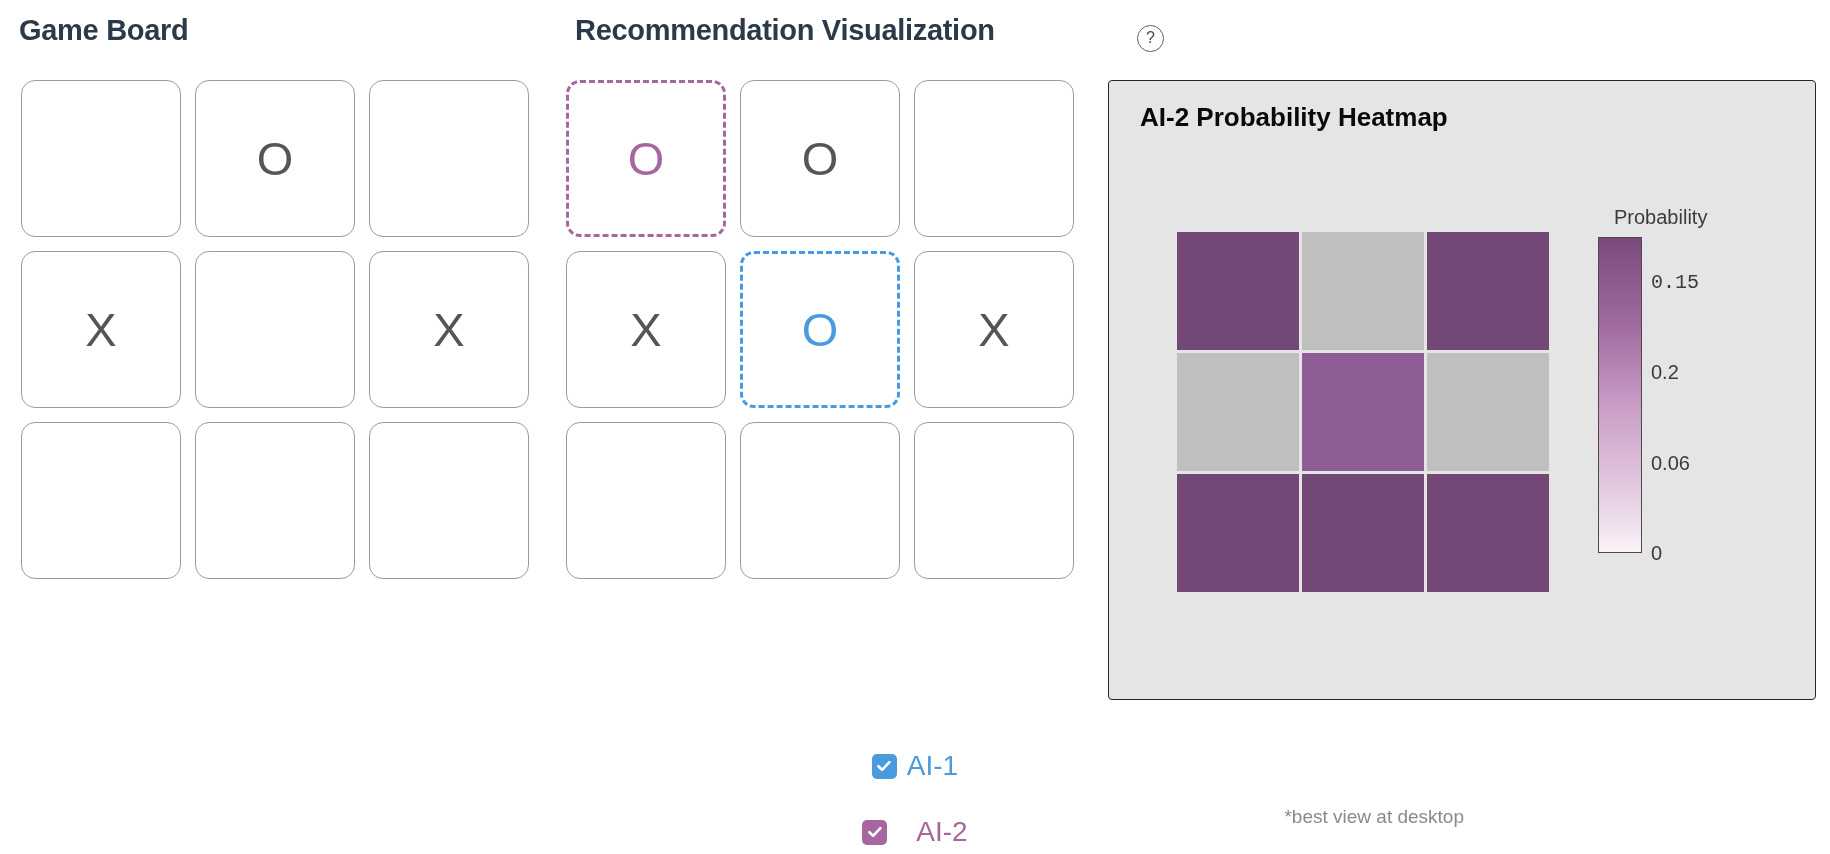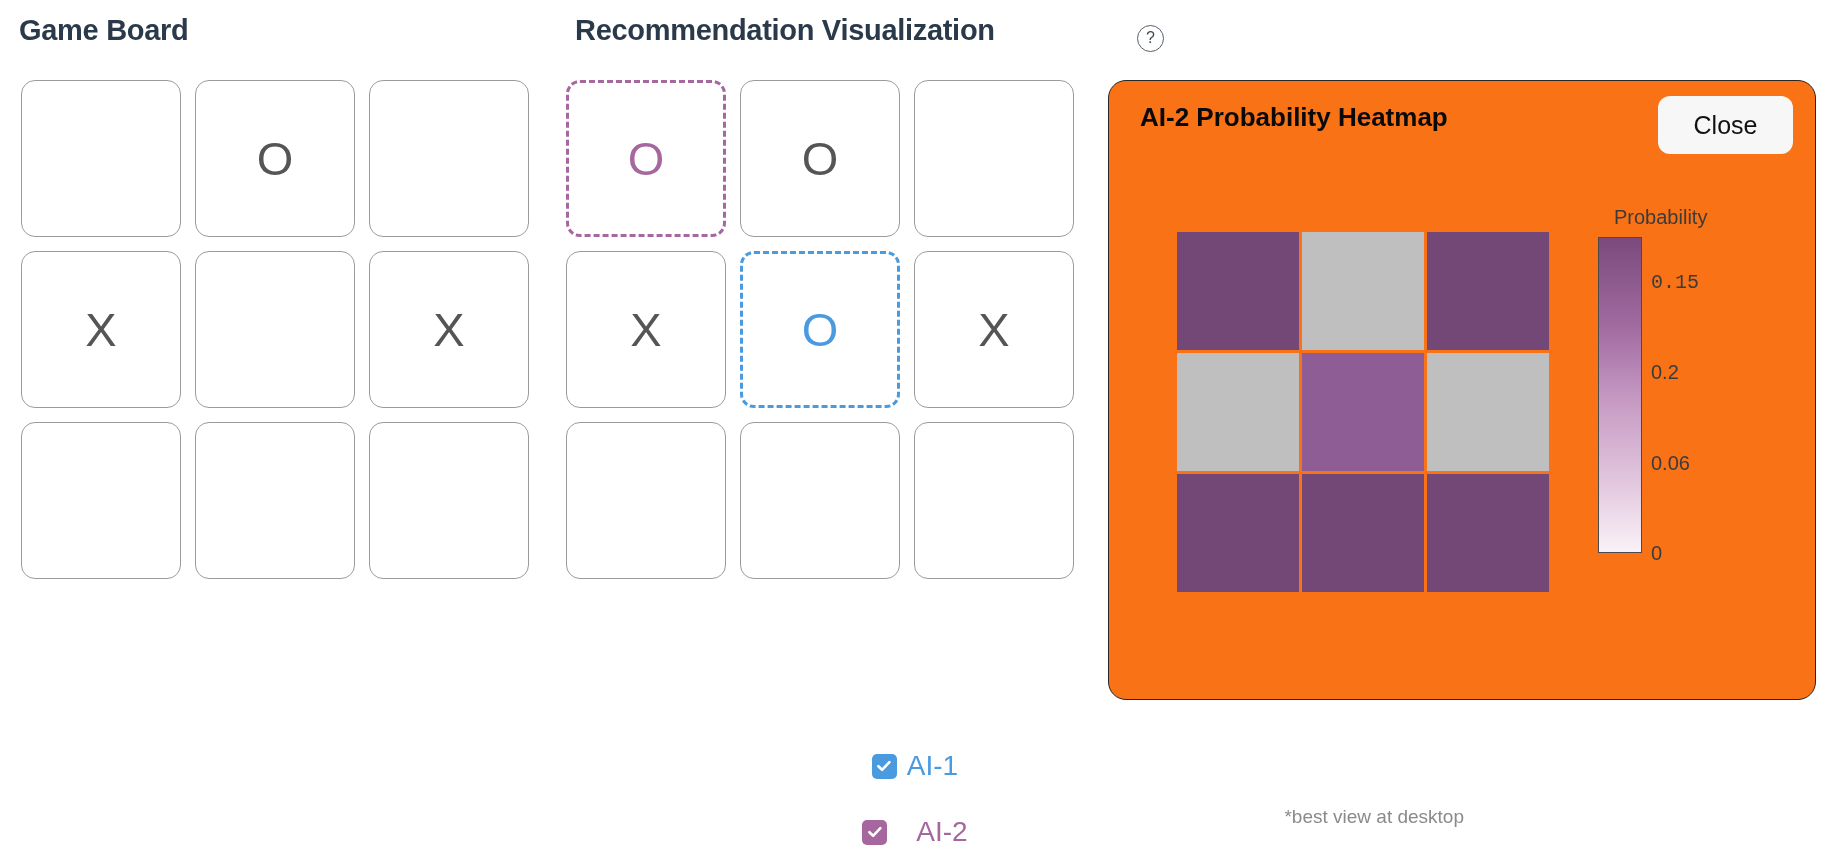--- a/index.html
+++ b/index.html
@@ -85,22 +85,22 @@
   }
 
   
   #heatmap-panel {
     position: absolute;
     left: 1108px;
     top: 80px;
     width: 708px;
     height: 620px;
     border: 1px solid #262626;
-    border-radius: 18px;
-    background: #f97316;
+    border-radius: 4px;
+    background: #e5e5e5;
   }
   #heatmap-title {
     position: absolute;
     left: 31px;
     top: 21px;
     font-size: 26px;
     font-weight: 700;
     color: #0a0a0a;
     white-space: nowrap;
     margin: 0;
@@ -241,21 +241,20 @@
     <div class="cell">X</div>
     <div class="cell empty"></div>
     <div class="cell empty"></div>
     <div class="cell empty"></div>
   </div>
 
 <div id="heatmap-panel">
 
   <div id="heatmap-title">AI-2 Probability Heatmap</div>
 
-  <button id="close-button">Close</button>
 
   <div id="heatmap-grid">
       <div class="hm-cell" style="background: rgb(116, 72, 118);"></div>
       <div class="hm-cell" style="background: rgb(191, 191, 191);"></div>
       <div class="hm-cell" style="background: rgb(116, 72, 118);"></div>
       <div class="hm-cell" style="background: rgb(191, 191, 191);"></div>
       <div class="hm-cell" style="background: rgb(143, 93, 150);"></div>
       <div class="hm-cell" style="background: rgb(191, 191, 191);"></div>
       <div class="hm-cell" style="background: rgb(116, 72, 118);"></div>
       <div class="hm-cell" style="background: rgb(116, 72, 118);"></div>

